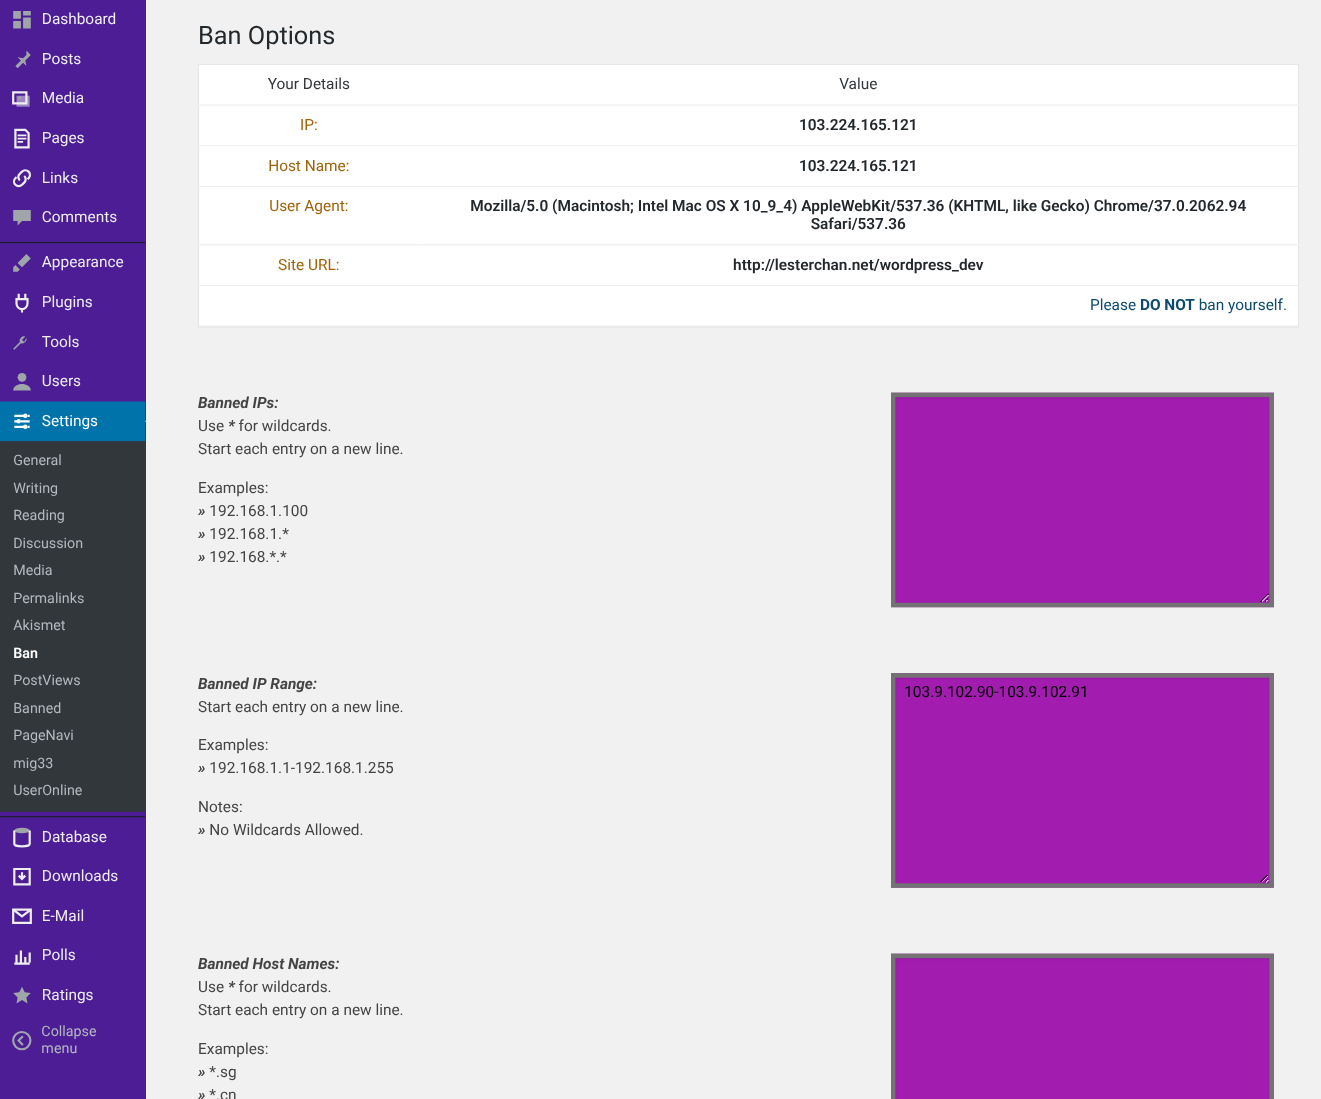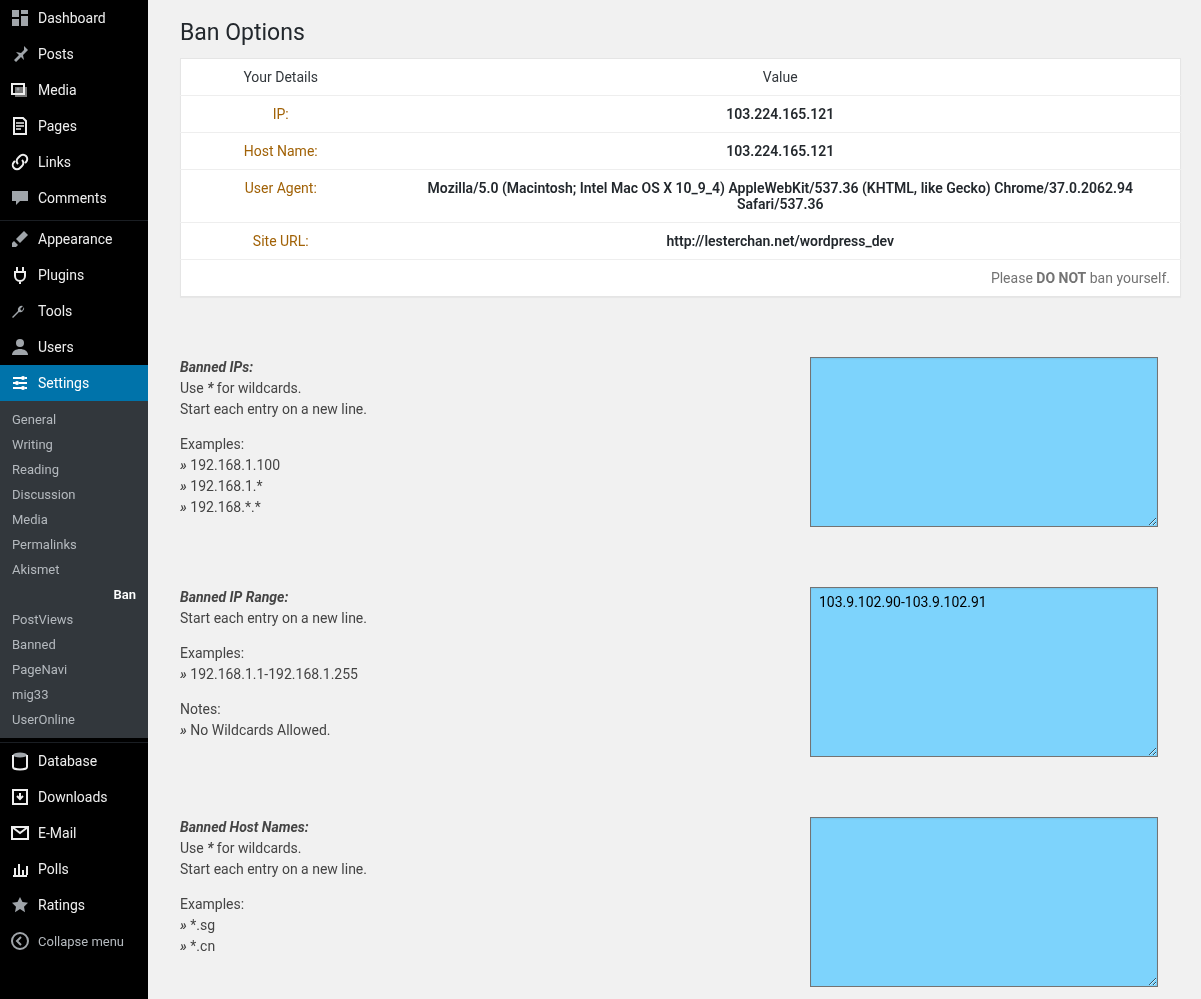--- a/index.html
+++ b/index.html
@@ -8,23 +8,23 @@
     font-size: 13px;
     color: #444;
     background: #f1f1f1;
     width: 1201px;
     height: 999px;
     overflow: hidden;
   }
   #adminmenu {
     position: absolute;
     top: 0; left: 0;
-    width: 148px;
+    width: 132px;
     height: 999px;
-    background: #000000;
+    background: #4c1d95;
     color: #eee;
     overflow-y: auto;
   }
   #adminmenu .menu-item {
     display: flex;
     align-items: center;
     padding: 8px 8px 8px 10px;
     font-size: 14px;
     color: #eee;
     cursor: pointer;
@@ -63,21 +63,20 @@
   #adminmenu .submenu .sub-item {
     display: block;
     padding: 5px 12px;
     font-size: 13px;
     color: #b4b9be;
     cursor: pointer;
   }
   #adminmenu .submenu .sub-item.current {
     color: #fff;
     font-weight: 600;
-    text-align: right;
   }
   #adminmenu .collapse {
     padding: 8px 10px;
     color: #b4b9be;
     font-size: 13px;
     cursor: pointer;
     display: flex;
     align-items: center;
   }
   #adminmenu .collapse .icon {
@@ -114,46 +113,46 @@
   }
   table.widefat thead th {
     font-weight: 400;
     color: #32373c;
     border-top: none;
   }
   table.widefat td.label-cell { width: 200px; color:#a16207; }
   table.widefat td.val-cell { font-weight:600; color:#23282d; }
   table.widefat tfoot td {
     text-align: right;
-    color:#737373;
+    color:#0c4a6e;
     border-top:1px solid #eee;
   }
 
   .form-section {
     display: flex;
     margin-top: 60px;
     align-items: flex-start;
   }
   .form-section .desc {
     width: 630px;
     font-size: 14px;
     color: #444;
     line-height: 1.5;
   }
   .form-section .desc strong { font-weight:700;font-style:italic; }
   .form-section textarea {
     width: 348px;
-    height: 170px;
-    border: 1px solid #737373;
+    height: 195px;
+    border: 4px solid #737373;
     box-shadow: inset 0 1px 2px rgba(0,0,0,.07);
     padding: 6px 8px;
     font-size: 14px;
     font-family: inherit;
     resize: both;
-    background:#7dd3fc;
+    background:#a21caf;
   }
   .form-section .desc p { margin: 0; }
   .form-section .desc .gap { height: 14px; }
   .hide-scrollbar::-webkit-scrollbar{width:0;height:0;}
 </style>
 </head>
 <body>
 
 <div id="adminmenu" class="hide-scrollbar">
 

